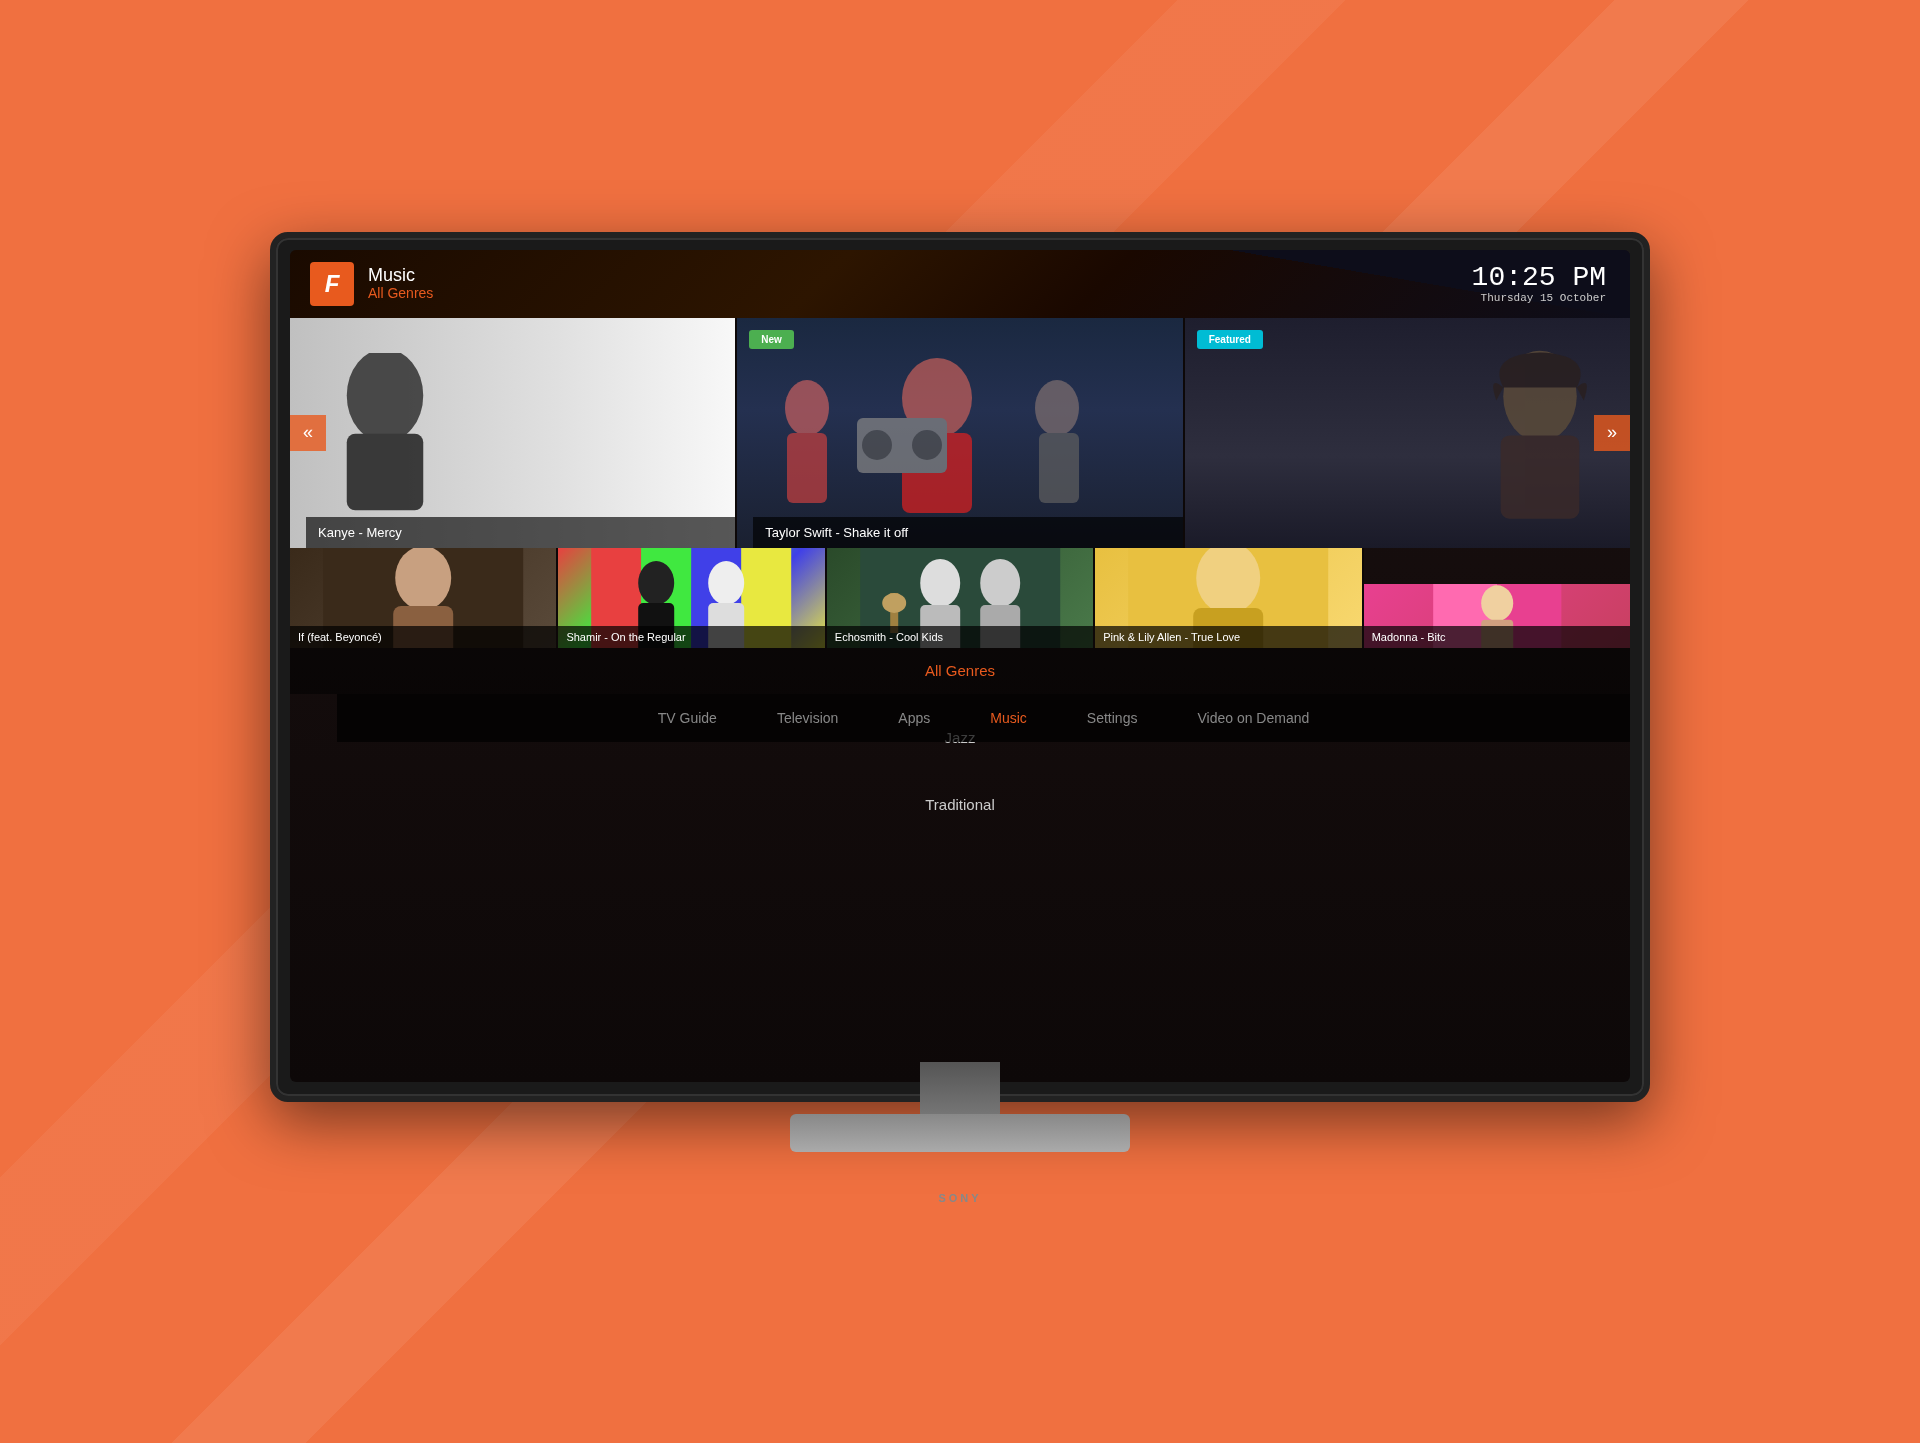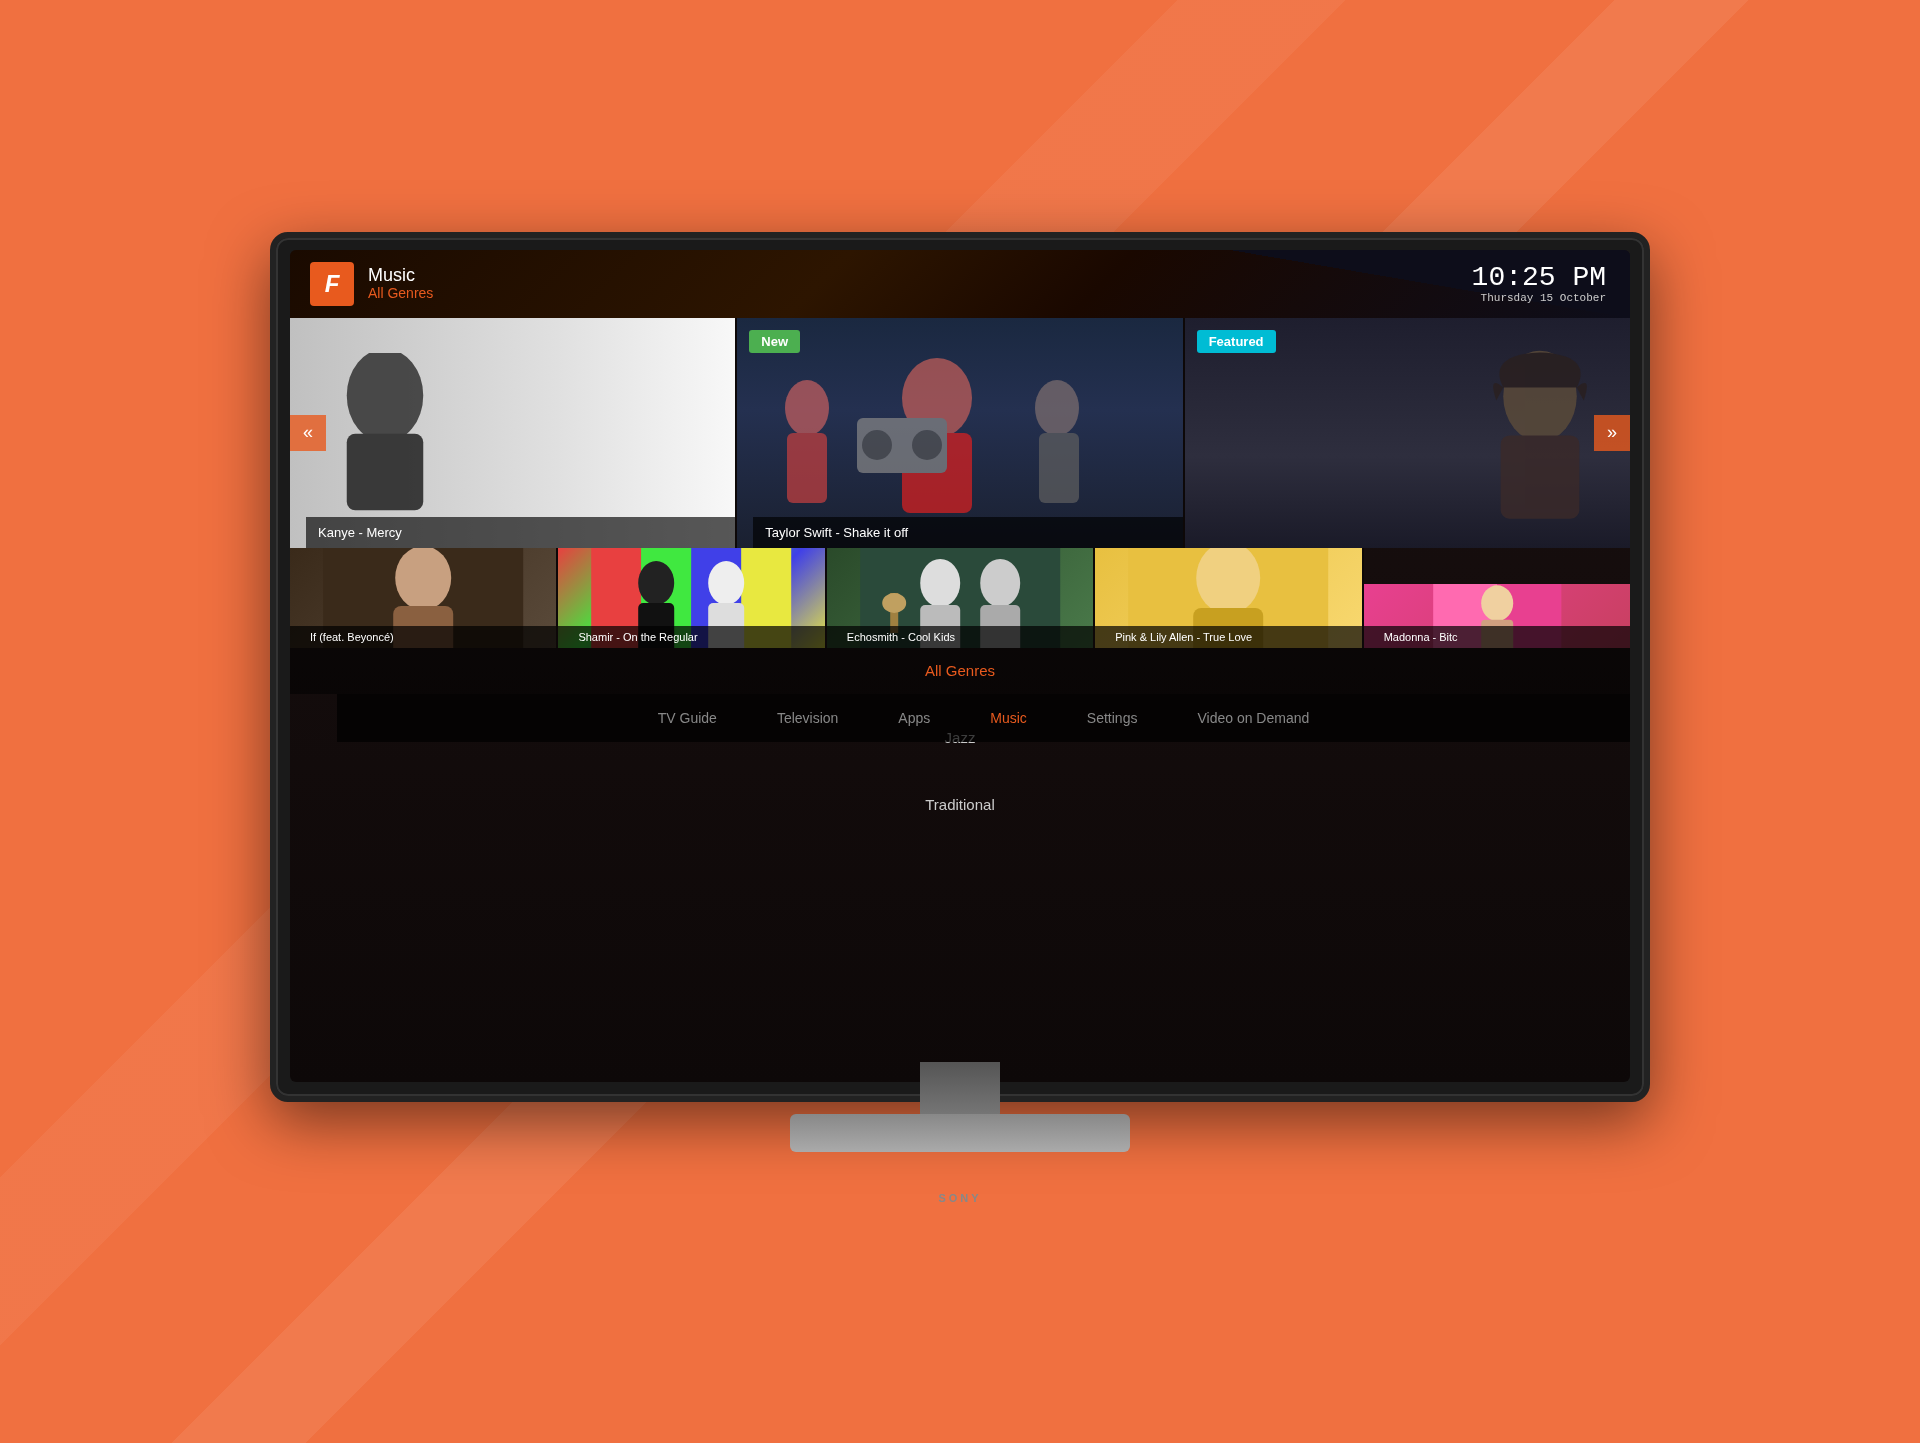--- a/index.html
+++ b/index.html
@@ -198,21 +198,21 @@
       border-right: none;
     }
 
     .badge {
       position: absolute;
       top: 12px;
       left: 12px;
       padding: 4px 12px;
       border-radius: 3px;
       color: white;
-      font-size: 13px;
+      font-size: 10px;
       font-weight: bold;
       z-index: 2;
     }
 
     .badge-new {
       background: #4CAF50;
     }
 
     .badge-featured {
       background: #00BCD4;
@@ -277,21 +277,21 @@
     .thumb-bg-3 { background: linear-gradient(135deg, #2a4a2a, #4a7a4a); }
     .thumb-bg-4 { background: linear-gradient(135deg, #e8c040, #f8d870); }
     .thumb-bg-5 { background: linear-gradient(135deg, #6a3a6a, #9a5a9a, #c84040); }
     .thumb-bg-6 { background: linear-gradient(135deg, #e84090, #c84060); }
 
     .thumb-strip-label {
       position: absolute;
       bottom: 0;
       left: 0;
       right: 0;
-      padding: 5px 20px;
+      padding: 5px 8px;
       background: rgba(0,0,0,0.7);
       color: white;
       font-size: 11px;
       white-space: nowrap;
       overflow: hidden;
       text-overflow: ellipsis;
     }
 
     
     .genre-nav {

